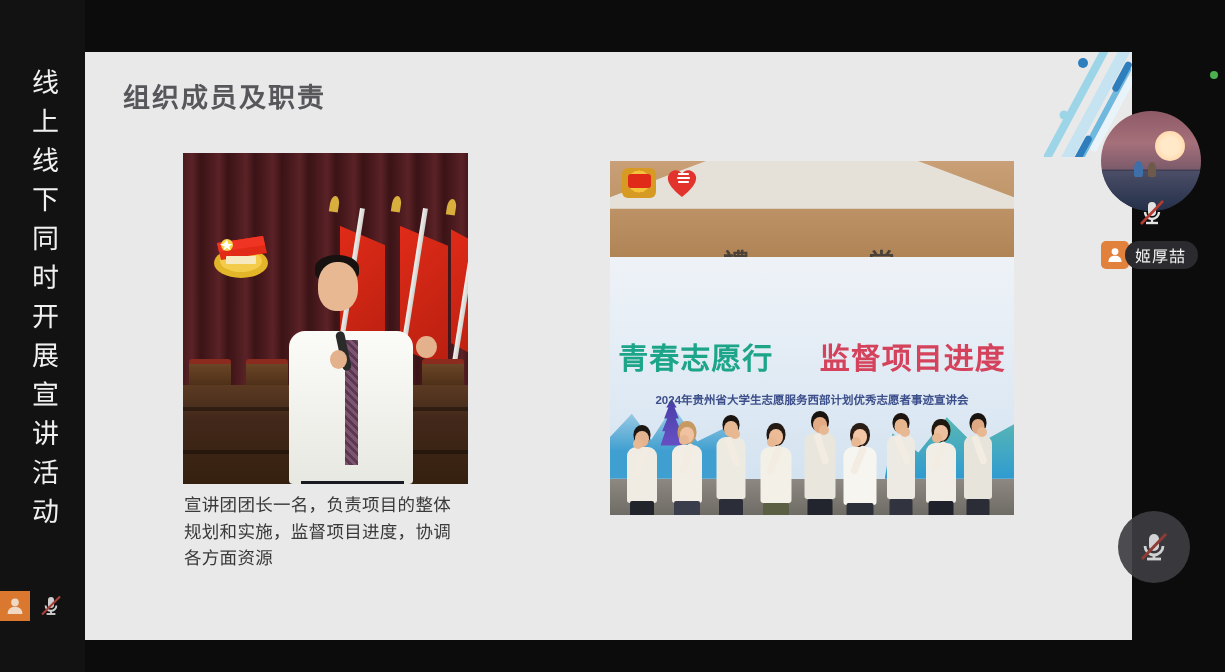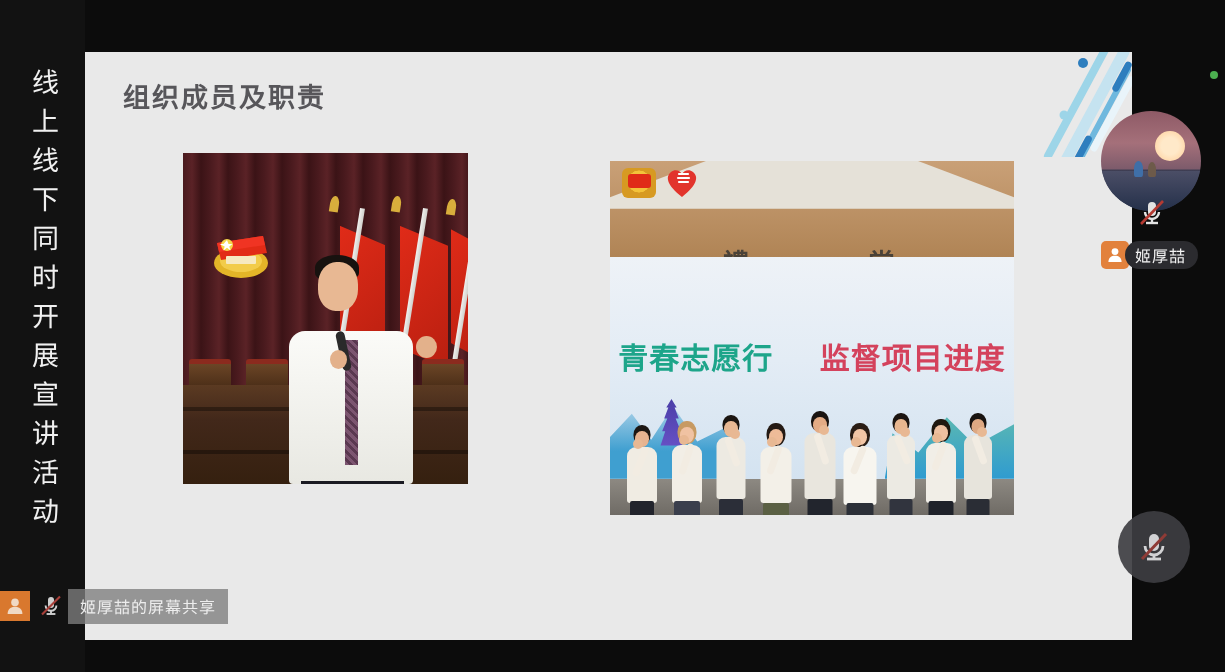--- a/index.html
+++ b/index.html
@@ -336,20 +336,21 @@
           <div class="p1-shirt"></div>
           <div class="p1-tie"></div>
           <div class="p1-mic"></div>
           <div class="p1-hand" style="left:34%;top:42%;width:17px;height:19px;"></div>
           <div class="p1-hand" style="right:-6%;top:36%;width:21px;height:22px;"></div>
           <div class="p1-belt"></div>
         </div>
       </div>
     </div>
 
+    <div class="caption cap-left">宣讲团团长一名，负责项目的整体规划和实施，监督项目进度，协调各方面资源</div>
 
     <div class="photo-right">
       <div class="p2">
         <div class="p2-roof">
           <div class="p2-gable"></div>
         </div>
         <div class="p2-arch"></div>
         <div class="p2-char" style="left:28%;">禮</div>
         <div class="p2-char" style="left:64%;">堂</div>
 
@@ -370,20 +371,21 @@
         <div class="p2-banner">
           <div class="p2-scene-l"></div>
           <div class="p2-scene-r"></div>
           <div class="p2-pagoda"></div>
 
           <div class="p2-title">
             <span class="g1">青春志愿行</span>
             <span style="display:inline-block;width:28px"></span>
             <span class="g4">监督项目进度</span>
           </div>
+          <div class="p2-sub">2024年贵州省大学生志愿服务西部计划优秀志愿者事迹宣讲会</div>
 
           <div class="p2-floor"></div>
 
           <div class="person2" style="left:8%;">
             <div class="h" style="top:-74px;width:17px;height:20px;background:#1d1713"></div>
             <div class="h" style="top:-68px;width:14px;height:16px;background:#e6b390"></div>
             <div class="b" style="top:-52px;width:30px;height:56px;background:#f0ece3"></div>
             <div class="l" style="top:2px;width:24px;height:58px;background:#22242c"></div>
             <div class="arm" style="left:-5px;top:-52px;height:30px;transform:rotate(22deg)"></div>
             <div class="fist" style="left:-9px;top:-60px"></div>
@@ -508,16 +510,15 @@
     </div>
     <div class="share-mic">
       <svg width="26" height="26" viewBox="0 0 26 26">
         <rect x="10" y="4" width="6" height="11" rx="3" fill="#cfcfcf"></rect>
         <path d="M7.6 12.4 a5.4 5.4 0 0 0 10.8 0" stroke="#cfcfcf" stroke-width="1.9" fill="none"></path>
         <line x1="13" y1="18" x2="13" y2="21" stroke="#cfcfcf" stroke-width="1.9"></line>
         <line x1="8.6" y1="21" x2="17.4" y2="21" stroke="#cfcfcf" stroke-width="1.9"></line>
         <line x1="4" y1="21.5" x2="22" y2="3.5" stroke="#a8403a" stroke-width="2.1"></line>
       </svg>
     </div>
-    <div class="share-label">姬厚喆的屏幕共享</div>
   </div>
 
 </div>
 
 </body></html>

